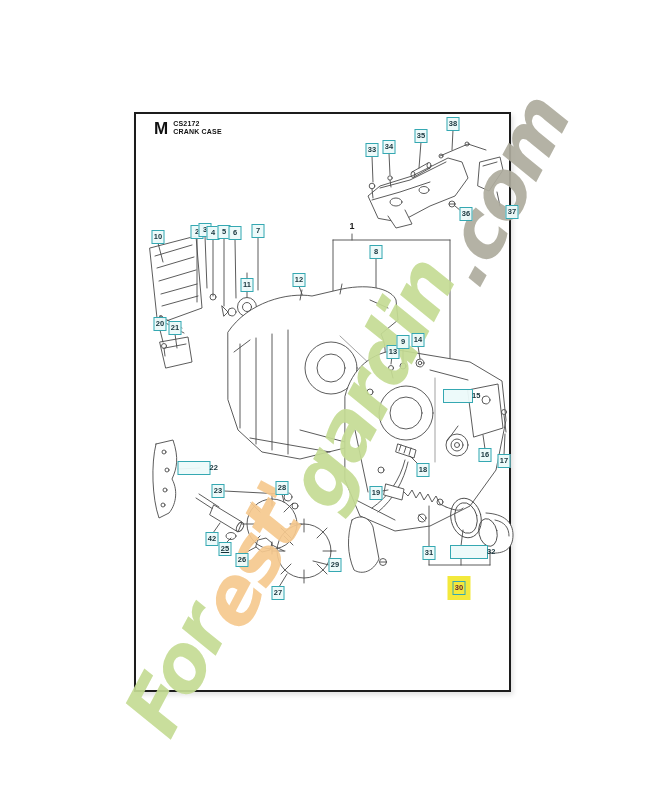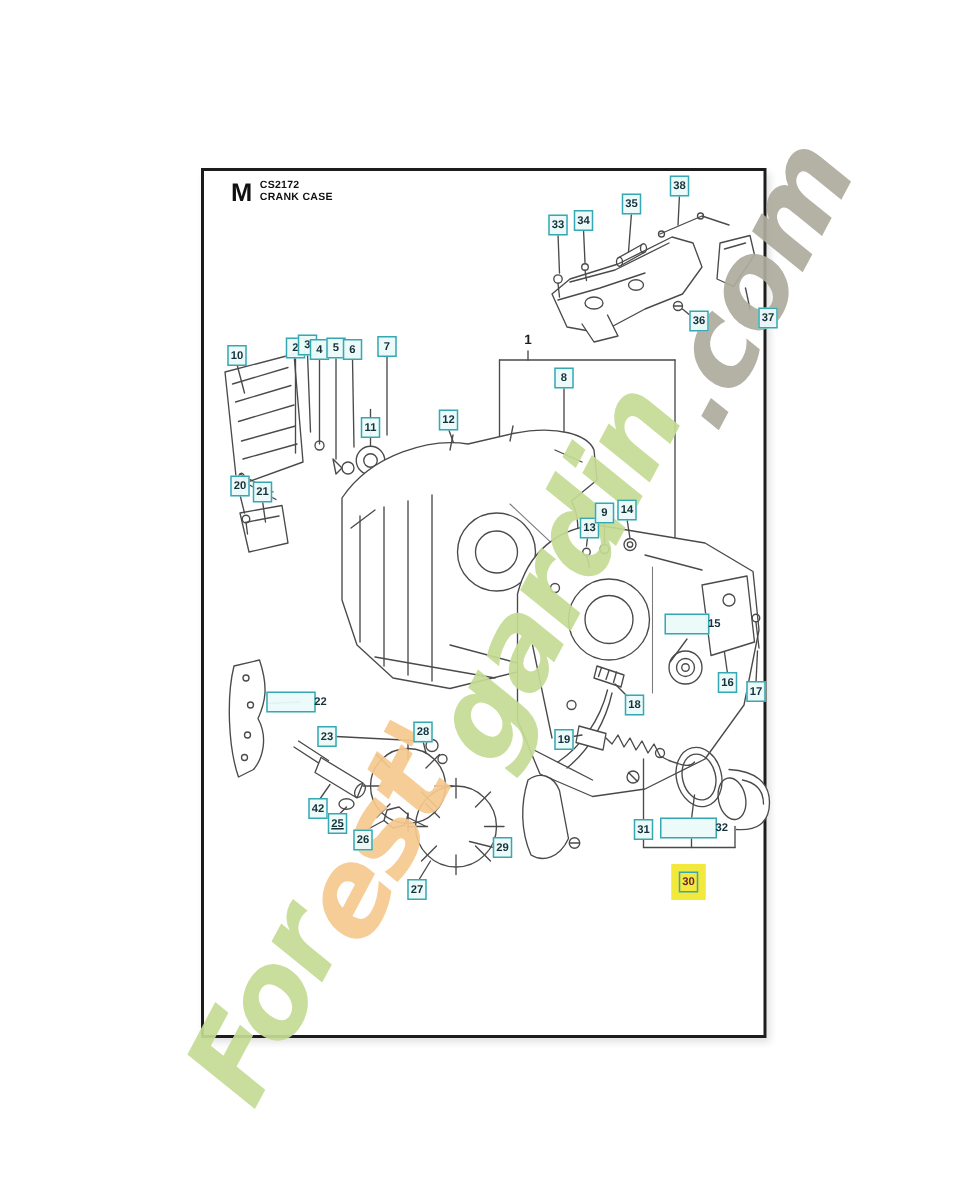--- a/index.html
+++ b/index.html
@@ -282,29 +282,29 @@
     <div class="plabel" style="left: 403px; top: 342px;">9</div>
     <div class="plabel" style="left: 418px; top: 340px;">14</div>
     <div class="plabel" style="left: 160px; top: 324px;">20</div>
     <div class="plabel" style="left: 175px; top: 328px;">21</div>
     <div class="plabel" style="left: 372px; top: 150px;">33</div>
     <div class="plabel" style="left: 389px; top: 147px;">34</div>
     <div class="plabel" style="left: 421px; top: 136px;">35</div>
     <div class="plabel" style="left: 453px; top: 124px;">38</div>
     <div class="plabel" style="left: 466px; top: 214px;">36</div>
     <div class="plabel" style="left: 512px; top: 212px;">37</div>
-    <div class="plabel" style="left: 458px; top: 416px; padding-left: 28px;">15</div>
+    <div class="plabel" style="left: 458px; top: 396px; padding-left: 28px;">15</div>
     <div class="plabel" style="left: 485px; top: 455px;">16</div>
     <div class="plabel" style="left: 504px; top: 461px;">17</div>
     <div class="plabel" style="left: 423px; top: 470px;">18</div>
     <div class="plabel" style="left: 376px; top: 493px;">19</div>
     <div class="plabel" style="left: 194px; top: 468px; padding-left: 31px;">22</div>
     <div class="plabel" style="left: 218px; top: 491px;">23</div>
     <div class="plabel" style="left: 282px; top: 488px;">28</div>
     <div class="plabel" style="left: 212px; top: 539px;">42</div>
     <div class="plabel" style="left: 225px; top: 549px; text-decoration: underline;">25</div>
     <div class="plabel" style="left: 242px; top: 560px;">26</div>
     <div class="plabel" style="left: 278px; top: 593px;">27</div>
     <div class="plabel" style="left: 335px; top: 565px;">29</div>
     <div class="plabel" style="left: 429px; top: 553px;">31</div>
-    <div class="plabel" style="left: 459px; top: 552px; padding-left: 36px;">32</div>
+    <div class="plabel" style="left: 469px; top: 552px; padding-left: 36px;">32</div>
     <div class="plabel highlight" style="left: 459px; top: 576px;">30</div>
   </div>
 
 </body></html>

